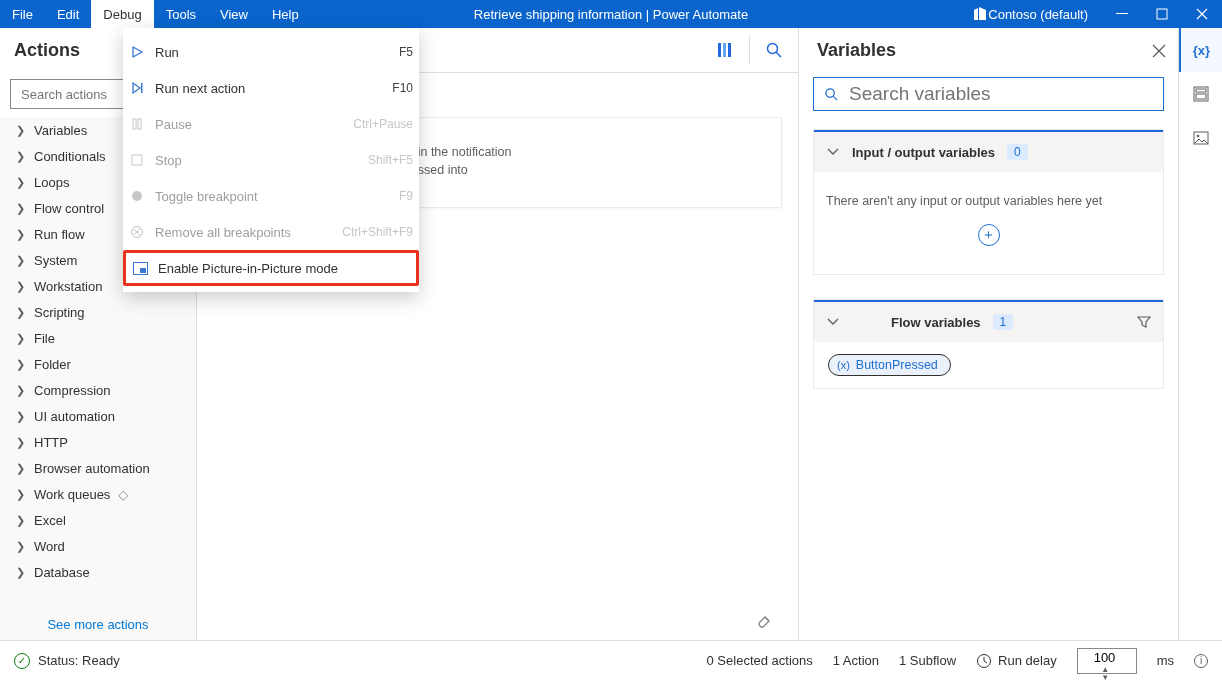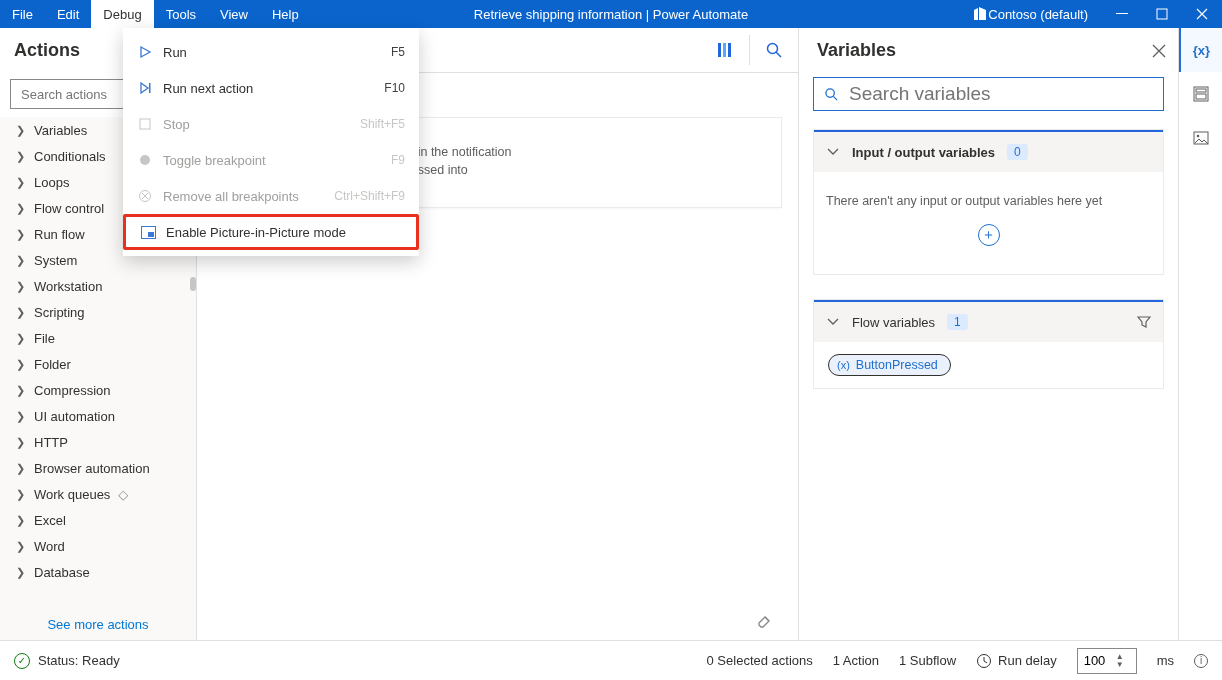--- a/index.html
+++ b/index.html
@@ -38,21 +38,21 @@
   .subflow-tabs { height:38px; display:flex; align-items:flex-end; } 
   .center-body { flex:1; padding:6px 16px 0 0; }
   .action-card { margin-left:0; border:1px solid #edebe9; padding:8px 12px 10px 12px; background:#fff; box-shadow:0 1px 2px rgba(0,0,0,.04);}
   .action-card .title { font-weight:600; margin-bottom:2px;}
   .action-card .desc { color:#605e5c; font-size:12.5px; line-height:1.45;}
   .action-card .hl { color:#1a7bd6; }
   .action-card .var { color:#1a7bd6; }
 
   
   .dropdown { position:absolute; left:123px; top:28px; width:296px; background:#fff; box-shadow:0 6px 18px rgba(0,0,0,.2); z-index:50; padding:6px 0;}
-  .dd-row { display:flex; align-items:center; height:36px; padding:0 14px; gap:10px; color:#323130; }
+  .dd-row { display:flex; align-items:center; height:36px; padding:0 6px; gap:10px; color:#323130; }
   .dd-row.disabled { color:#a19f9d; }
   .dd-row .label { flex:1; }
   .dd-row .shortcut { color:#404040; font-size:12px; }
   .dd-row.disabled .shortcut { color:#c8c6c4;}
   .dd-row.highlight-border { border:3px solid #e8301f; border-radius:2px; }
   .dd-icon { width:16px; height:16px; display:flex; align-items:center; justify-content:center; color:#3b78d6; font-size:13px;}
   .dd-row.disabled .dd-icon{ color:#c8c6c4;}
 
   
   .panel-right { width:380px; border-left:1px solid #e1dfdd; display:flex; flex-direction:column; }
@@ -72,21 +72,21 @@
   
   .icon-rail { width:44px; border-left:1px solid #e1dfdd; display:flex; flex-direction:column; align-items:center; }
   .rail-btn { width:44px; height:44px; display:flex; align-items:center; justify-content:center; color:#1f6fd0; }
   .rail-btn.active{ border-left:2px solid #1f6fd0; background:#f3f9ff;}
 
   
   .statusbar { height:40px; border-top:1px solid #e1dfdd; display:flex; align-items:center; padding:0 14px; gap:18px; color:#323130;}
   .statusbar .left { display:flex; align-items:center; gap:8px;}
   .status-ok{ width:16px;height:16px;border:1.5px solid #107c10;border-radius:50%; display:flex;align-items:center;justify-content:center;color:#107c10;font-size:10px;}
   .statusbar .mid { margin-left:auto; display:flex; align-items:center; gap:20px; color:#323130;}
-  .spin{ border:1px solid #8a8886; height:26px; width:60px; display:flex; align-items:center;}
+  .spin{ border:1px solid #8a8886; height:26px; width:60px; display:flex; align-items:center;flex-direction:column;}
   .spin input{ width:38px;border:0;outline:0;text-align:left;padding-left:6px;font-size:13px;}
   .spin .arrows{ display:flex; flex-direction:column; font-size:8px; line-height:8px; color:#605e5c; padding-right:3px;}
   .info-i{ width:14px;height:14px;border:1px solid #605e5c;border-radius:50%;display:inline-flex;align-items:center;justify-content:center;font-size:10px;color:#605e5c;}
 
   svg { display:block; }
 </style>
 </head>
 <body>
 
 <div class="titlebar">
@@ -140,20 +140,30 @@
           <path d="M3 2l7 5-7 5z" fill="none" stroke="currentColor" stroke-width="1.3"></path>
           <rect x="11" y="2" width="1.5" height="10" fill="currentColor"></rect>
         </svg>
       </span>
       <span class="label">Run next action</span>
       <span class="shortcut">F10</span>
     </div>
     <div class="dd-row disabled">
       <span class="dd-icon">
         <svg width="14" height="14">
+          <rect x="3" y="2" width="3" height="10" fill="none" stroke="currentColor"></rect>
+          <rect x="8" y="2" width="3" height="10" fill="none" stroke="currentColor"></rect>
+        </svg>
+      </span>
+      <span class="label">Pause</span>
+      <span class="shortcut">Ctrl+Pause</span>
+    </div>
+    <div class="dd-row disabled">
+      <span class="dd-icon">
+        <svg width="14" height="14">
           <rect x="2" y="2" width="10" height="10" fill="none" stroke="currentColor"></rect>
         </svg>
       </span>
       <span class="label">Stop</span>
       <span class="shortcut">Shift+F5</span>
     </div>
     <div class="dd-row disabled">
       <span class="dd-icon">
         <svg width="14" height="14">
           <circle cx="7" cy="7" r="5" fill="currentColor"></circle>
@@ -346,21 +356,21 @@
         <div>There aren't any input or output variables here yet</div>
         <div class="plus-circle">＋</div>
       </div>
     </div>
 
     <div class="var-section">
       <div class="var-sec-head">
         <svg width="14" height="14">
             <path d="M2 4l5 5 5-5" fill="none" stroke="#605e5c" stroke-width="1.3"></path>
           </svg>
-        <span style="font-weight:400;">Flow variables</span>
+        <span style="font-weight:700;margin-left:39px;">Flow variables</span>
         <span class="badge">1</span>
         <span style="flex:1"></span>
         <svg width="14" height="14">
             <path d="M1 2h12L9 7v5l-4-2V7L1 2z" fill="none" stroke="#605e5c" stroke-width="1.2"></path>
           </svg>
       </div>
       <div class="var-pill-row">
         <span class="var-pill">
           <span style="color:#1f6fd0;font-size:11px;">(x)</span>
           <span>ButtonPressed</span>

